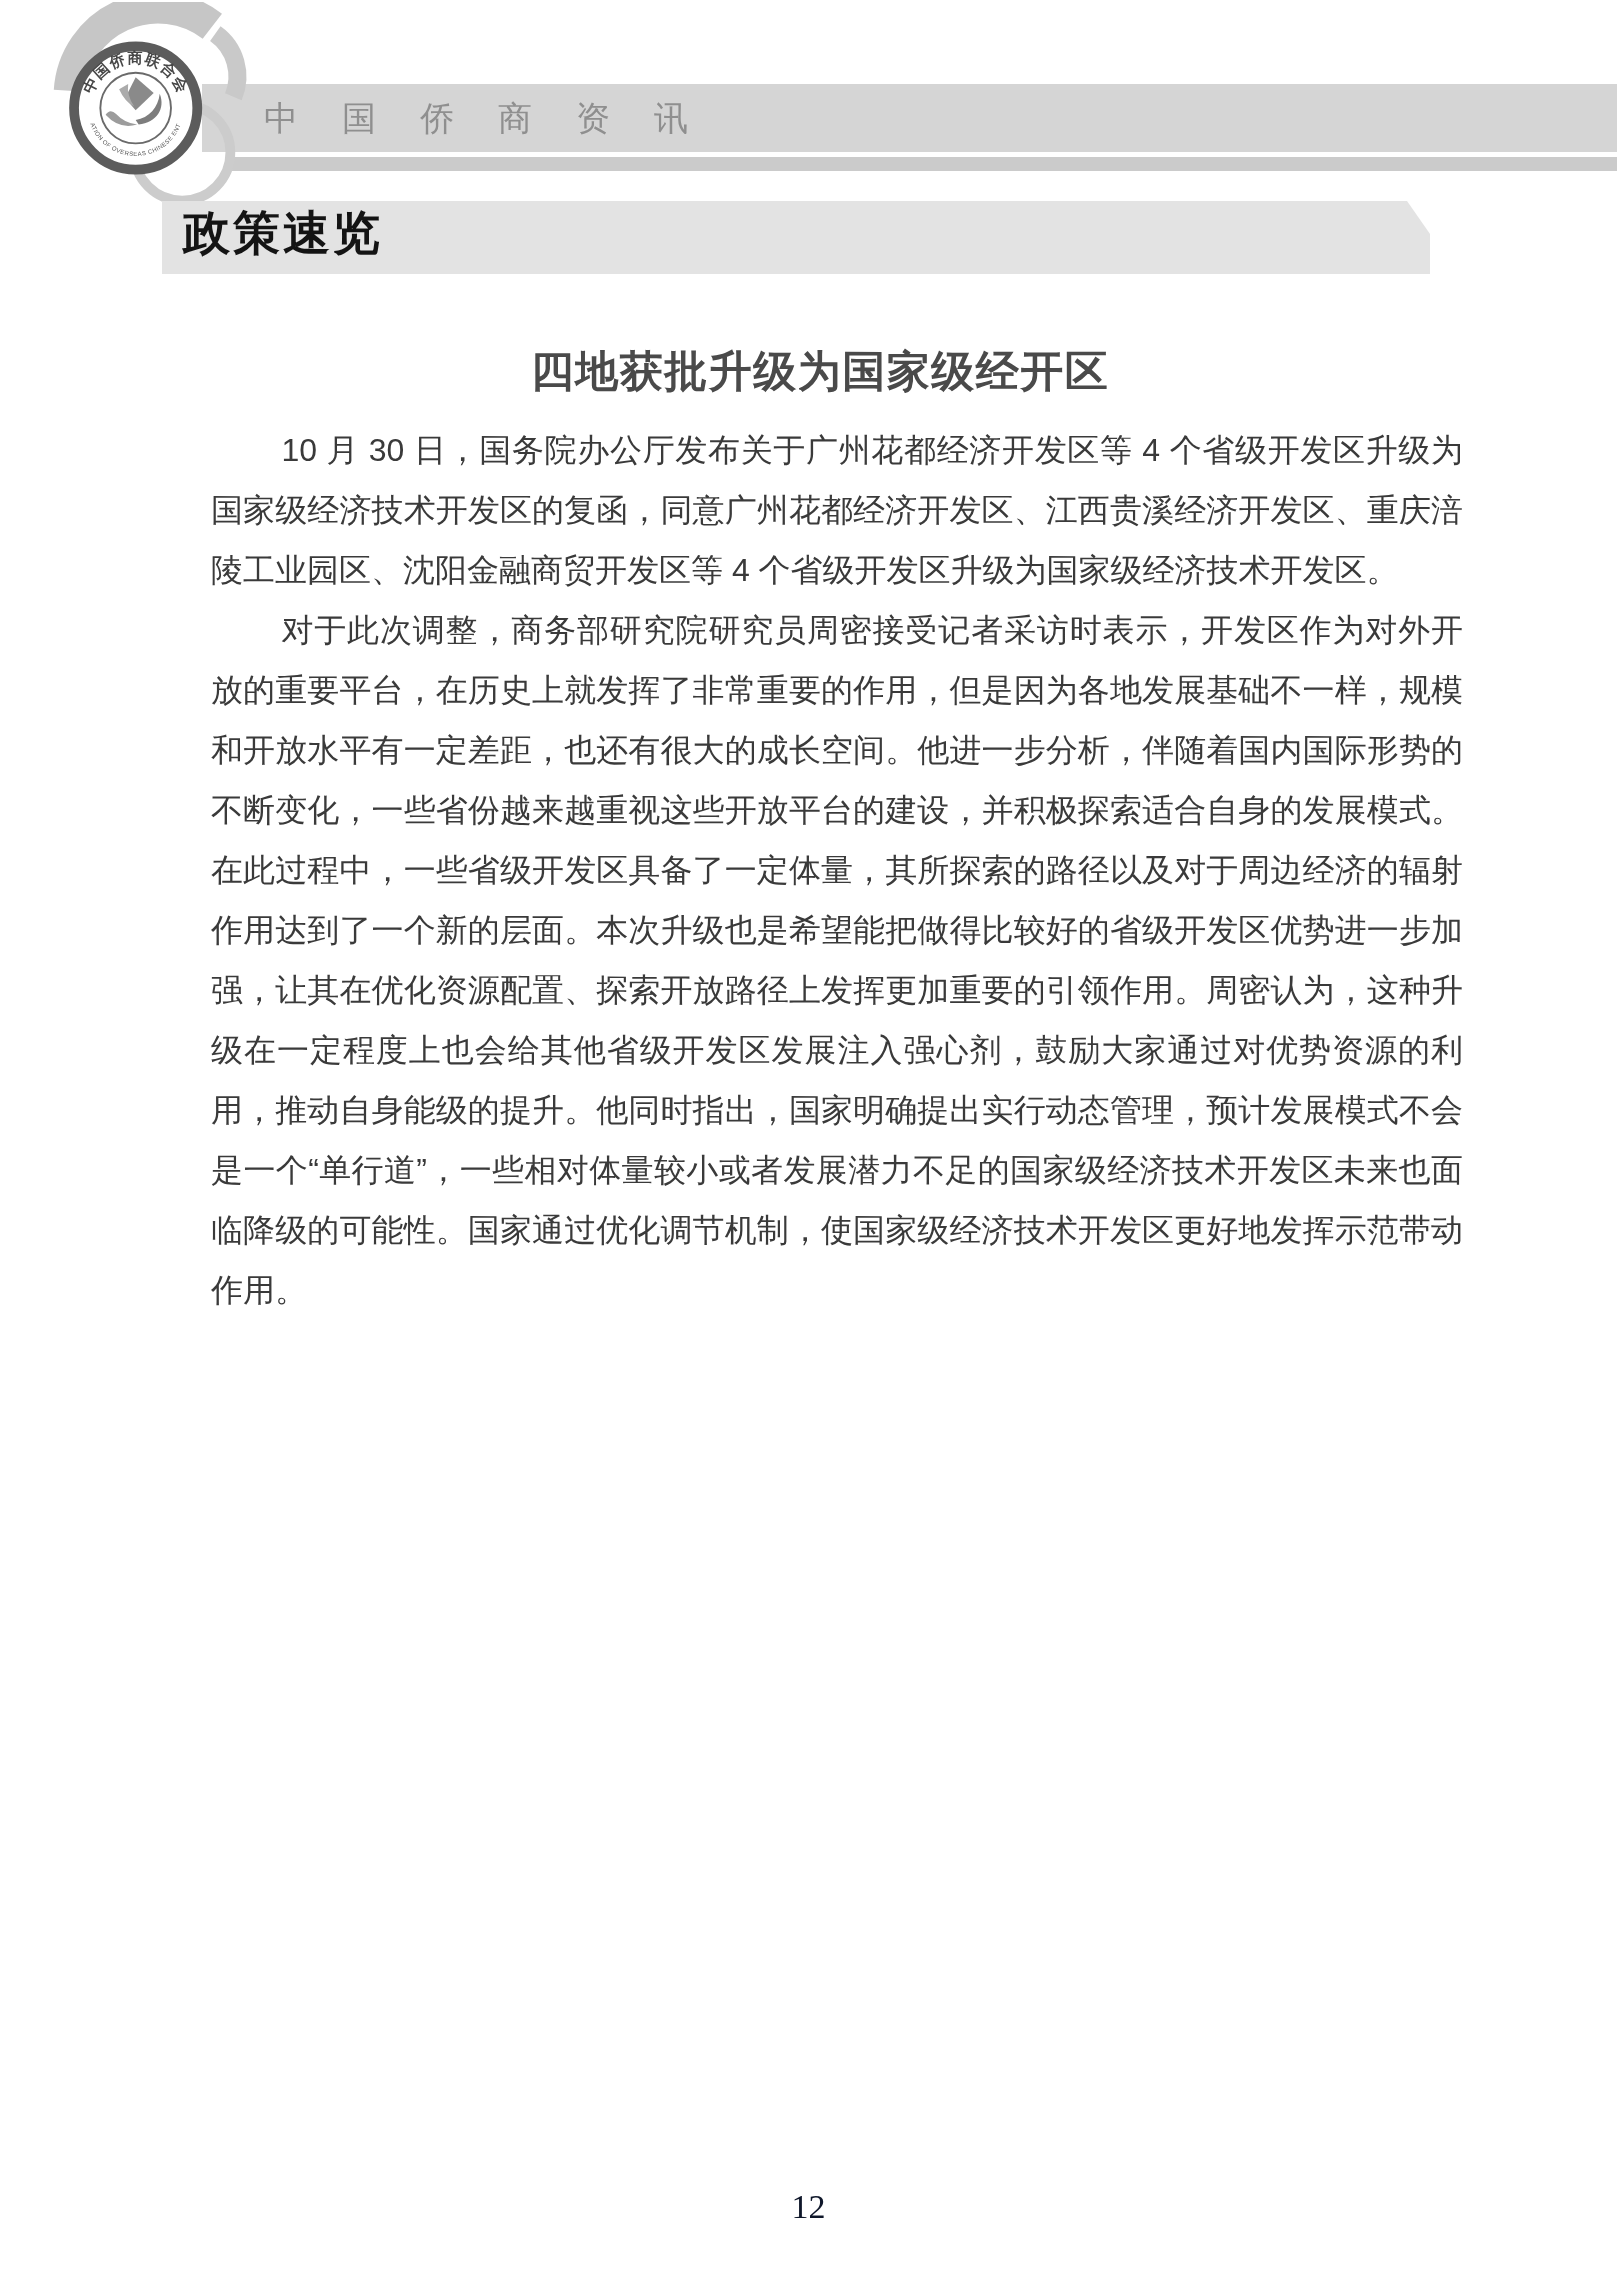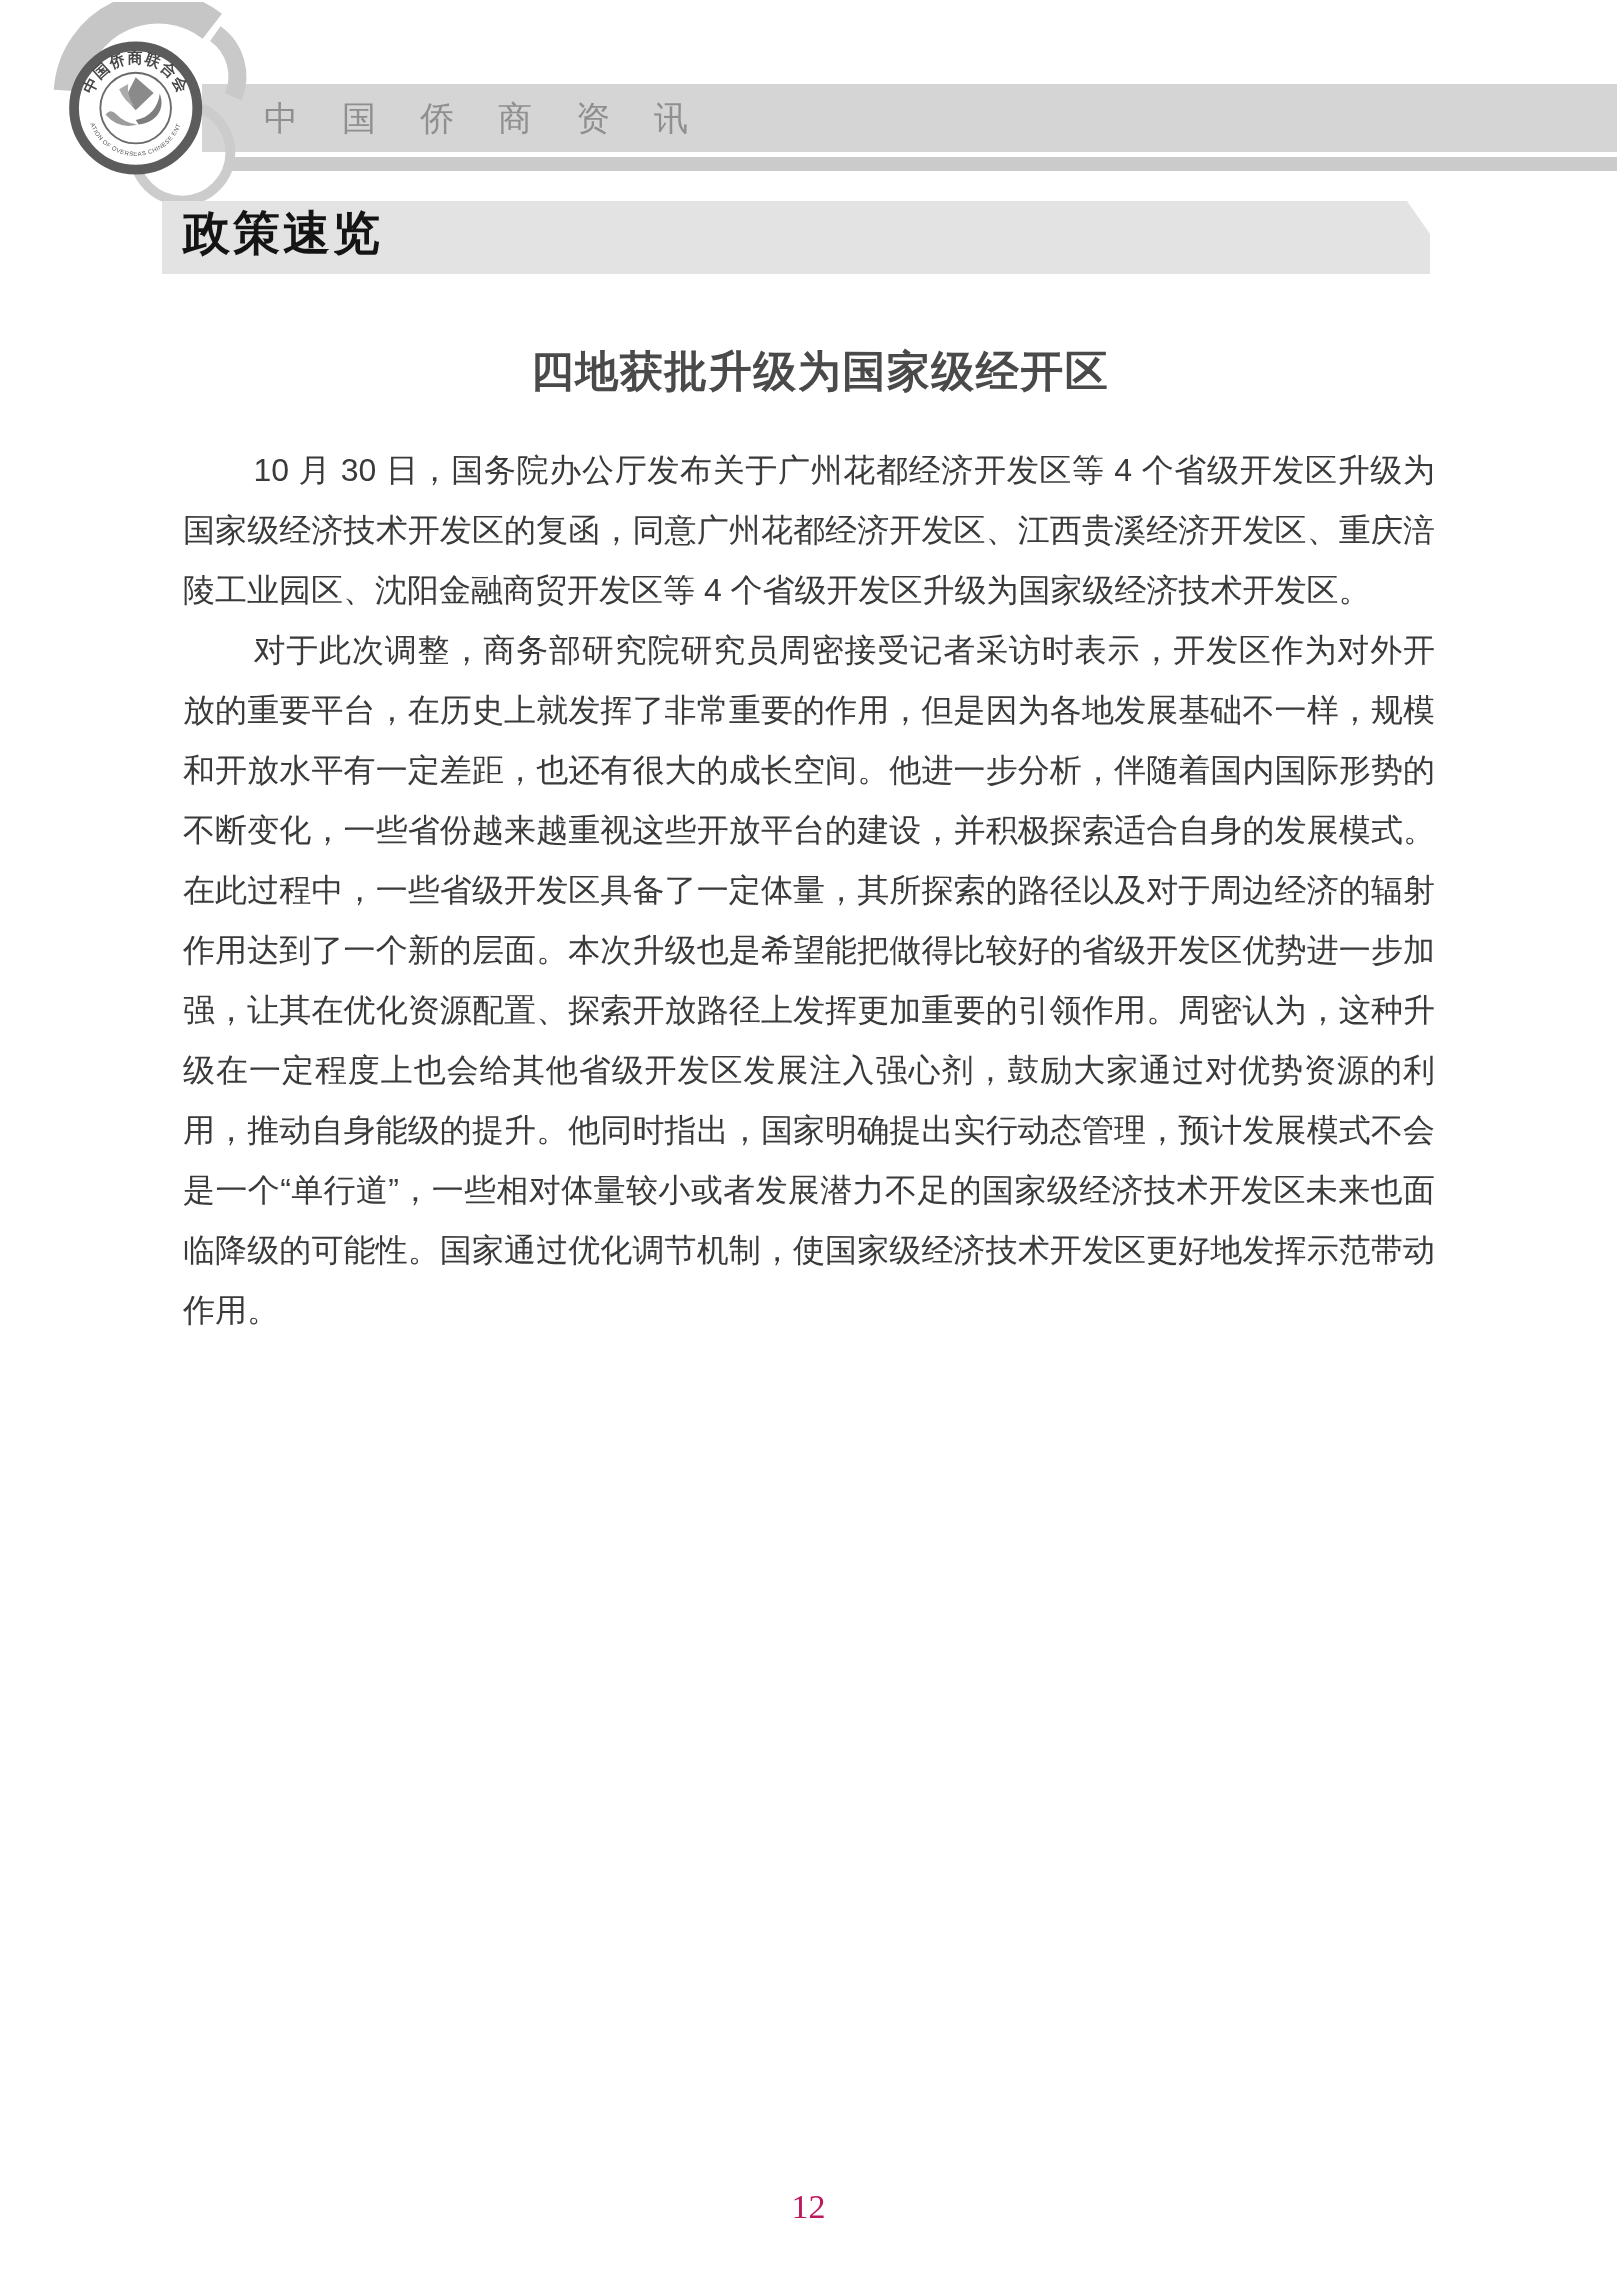--- a/index.html
+++ b/index.html
@@ -39,35 +39,35 @@
     font-size:47px; font-weight:bold; color:#141414; letter-spacing:3px;
   }
   h2.article-title {
     margin:11px; text-align:center; font-weight:bold;
     color:#4a4a4a; letter-spacing:1.5px;
   }
   #article1-title { position:absolute; left:183px; width:1252px; top:330px; font-size:43px; line-height:60px; }
   #article2-title { position:absolute; left:183px; width:1252px; top:1672px; font-size:41px; line-height:60px; }
 
   .article-body { position:absolute; left:183px; width:1252px; }
-  #article1-body { top:440px; }
+  #article1-body { top:420px;margin-left:28px; }
   #article2-body { top:1781px; }
   .article-body p {
     margin:0;
     font-size:32px; line-height:60px; color:#3a3a3a;
     text-align:justify; text-justify:inter-ideograph;
     text-indent:2.2em;
   }
 
   
   .page-number {
     position:absolute; left:0; width:100%; top:2188px;
     text-align:center;
     font-family:"Liberation Serif", serif;
-    font-size:34px; color:#be185d;
+    font-size:34px; color:#0f172a;
   }
 </style>
 </head>
 <body>
 
 <div class="page">
 
   <div class="header-bar">
     <span class="header-title">中国侨商资讯</span>
   </div>

